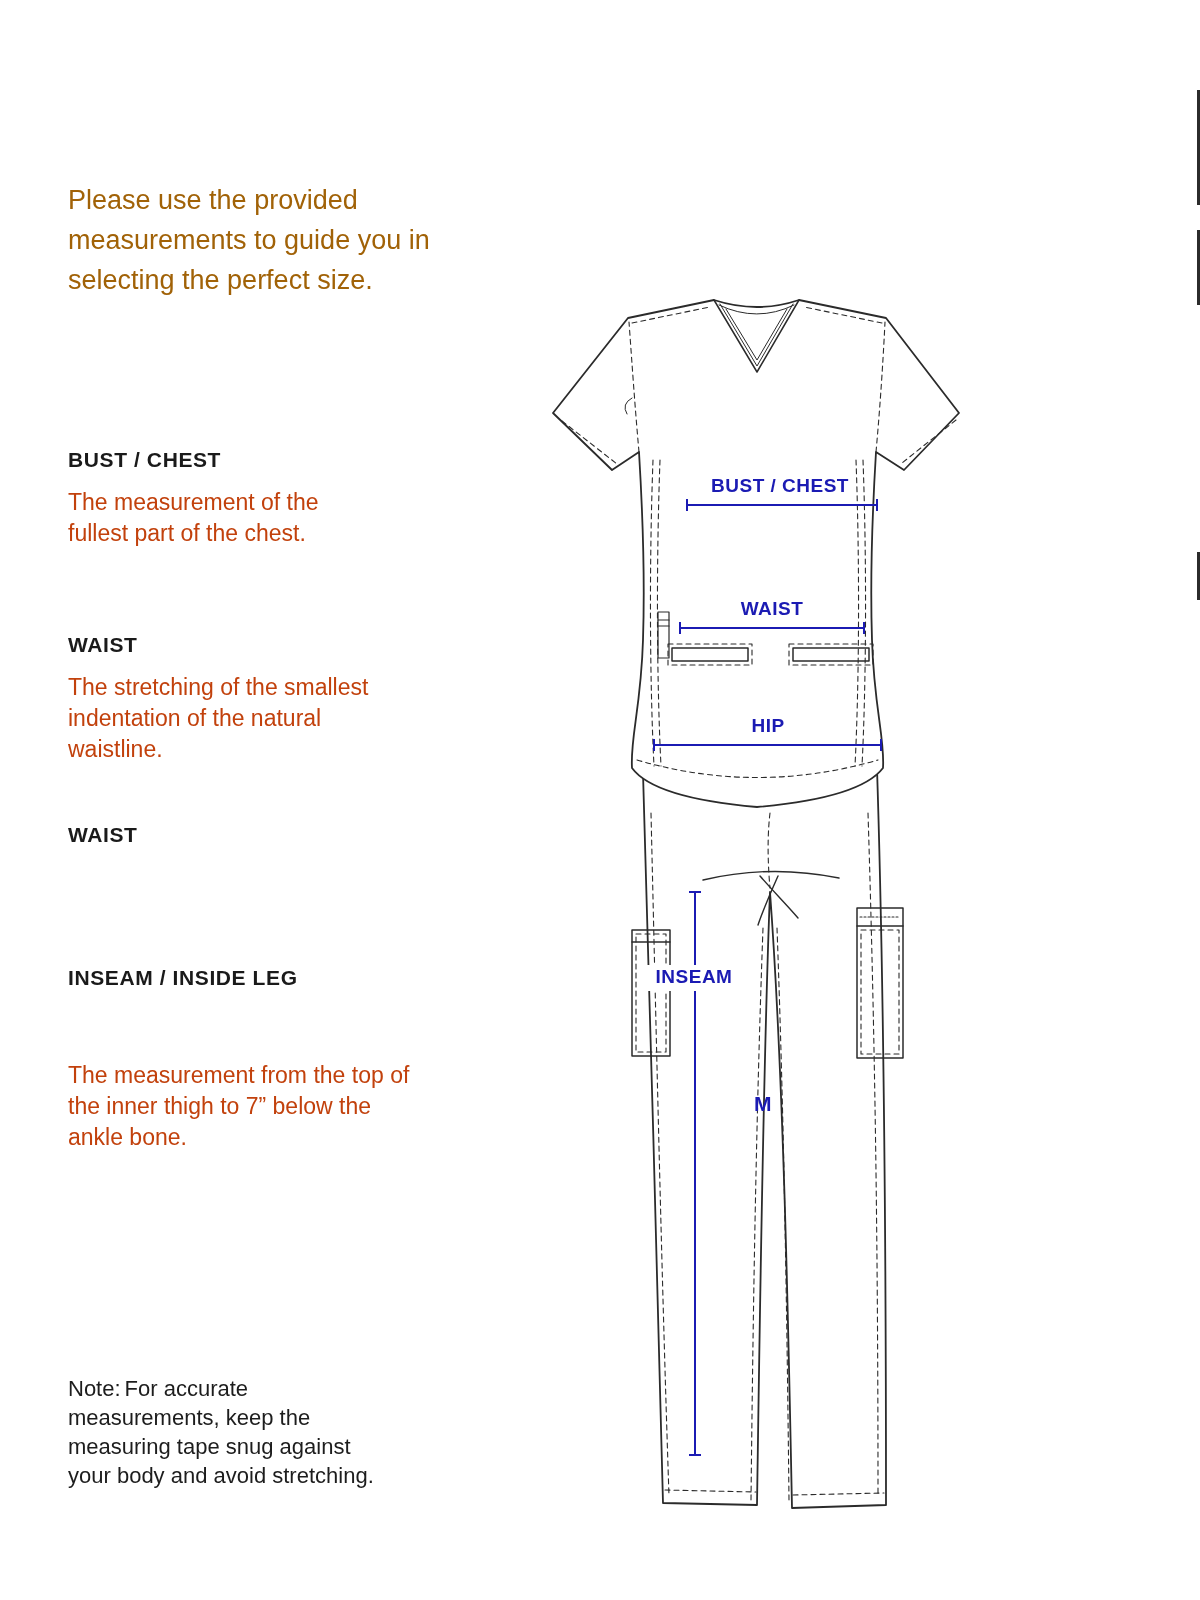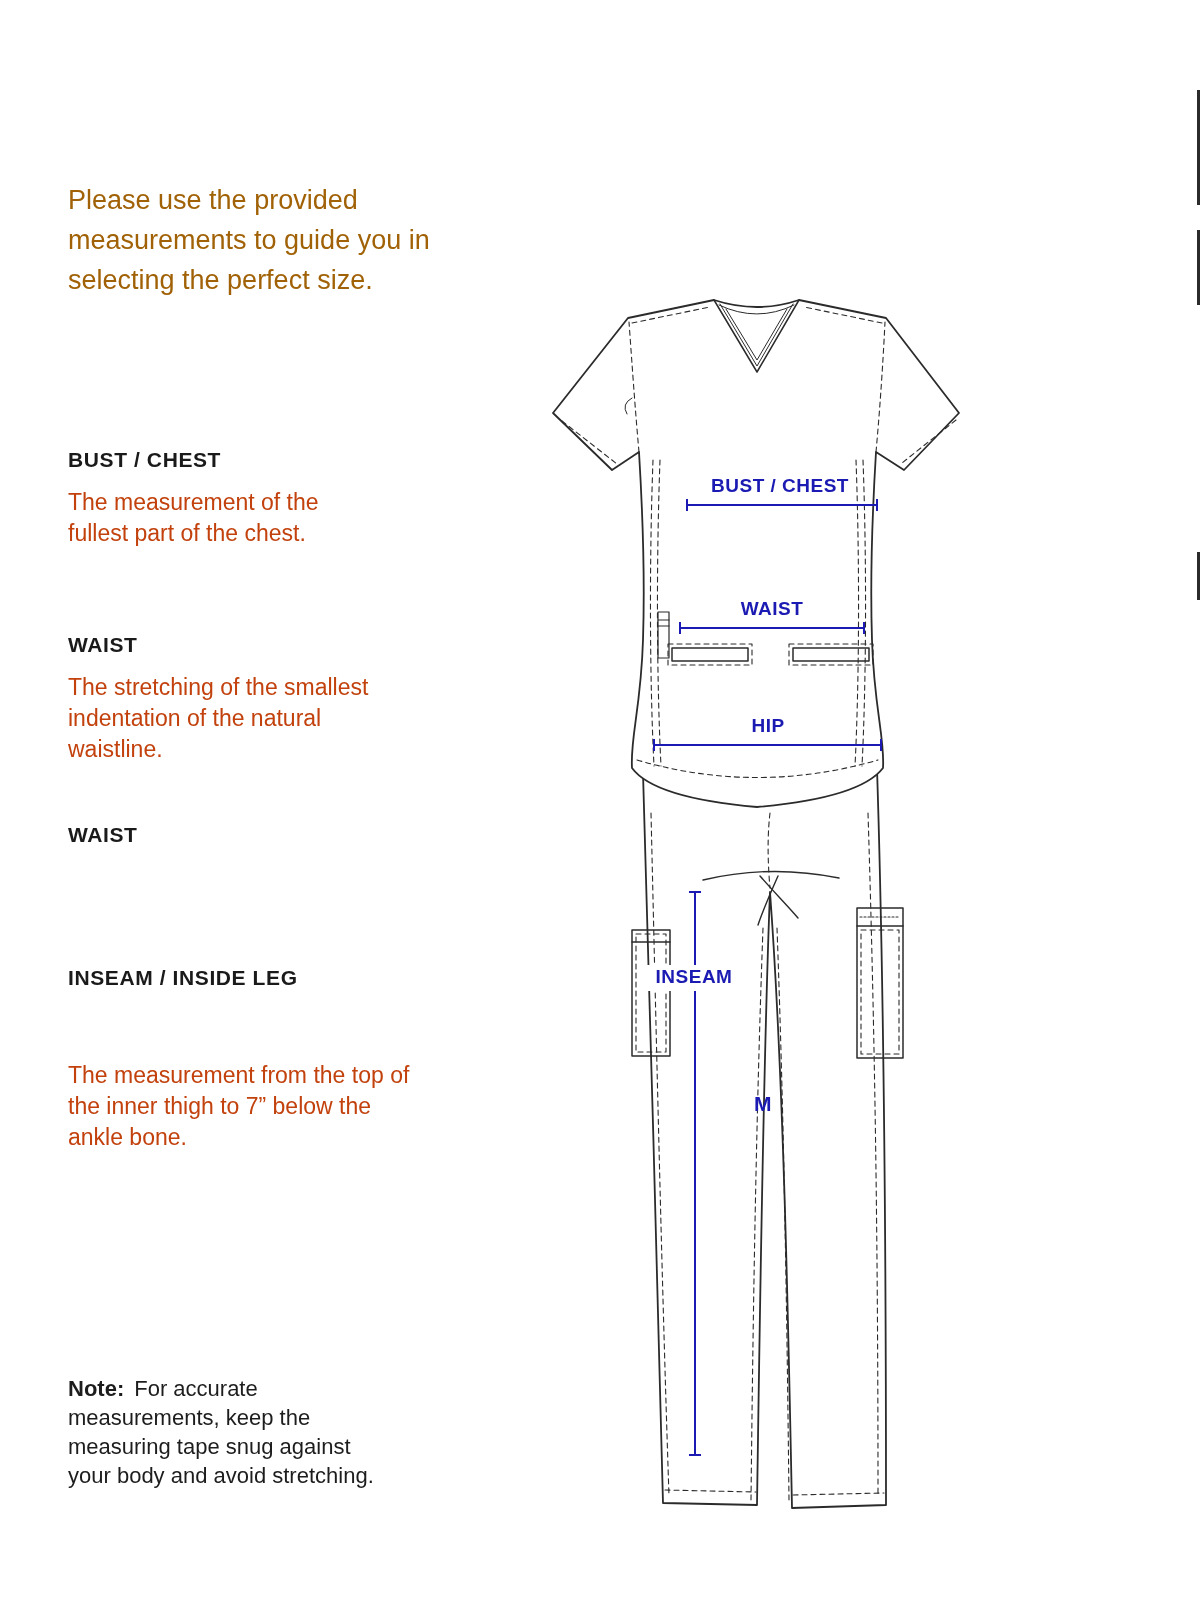--- a/index.html
+++ b/index.html
@@ -4,21 +4,21 @@
 <style>
   html,body{margin:0;padding:0;background:#ffffff;}
   body{font-family:"Liberation Sans",sans-serif;color:#1d1d1d;}
   .page{position:relative;width:1200px;height:1600px;background:#ffffff;overflow:hidden;}
   .title{position:absolute;left:66px;top:64px;margin:0;font-size:62px;font-weight:700;
          letter-spacing:0.5px;color:#181818;}
   .intro{position:absolute;left:68px;top:180px;margin:0;width:440px;font-size:27px;line-height:40px;color:#a16207;}
   .sec-h{position:absolute;left:68px;font-size:21px;font-weight:700;letter-spacing:0.6px;color:#1a1a1a;}
   .sec-b{position:absolute;left:68px;font-size:23px;line-height:31px;color:#c2410c;}
   .note{position:absolute;left:68px;top:1374px;margin:0;width:330px;font-size:22px;line-height:29px;color:#1d1d1d;}
-  .note-label{font-weight:700;margin-right:10px;}
+  .note-label{font-weight:400;margin-right:4px;}
   .diagram{position:absolute;left:520px;top:268px;}
   .edge-mark{position:absolute;right:0;width:3px;background:#2b2b2b;}
   svg text{font-family:"Liberation Sans",sans-serif;font-weight:700;letter-spacing:0.5px;}
 </style>
 </head>
 <body>
 
 <div class="page">
 
   <p class="intro">Please use the provided measurements to guide you in selecting the perfect size.</p>

